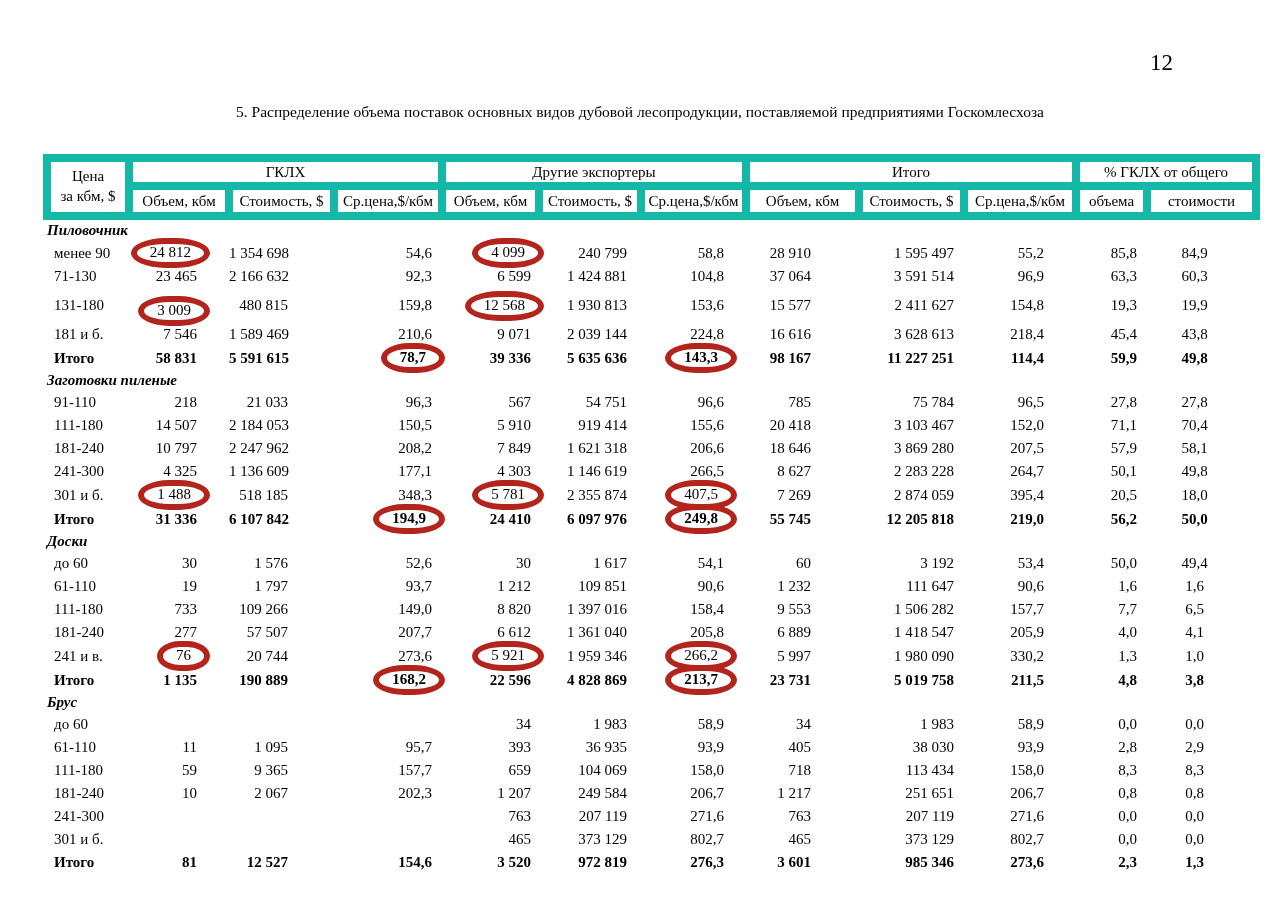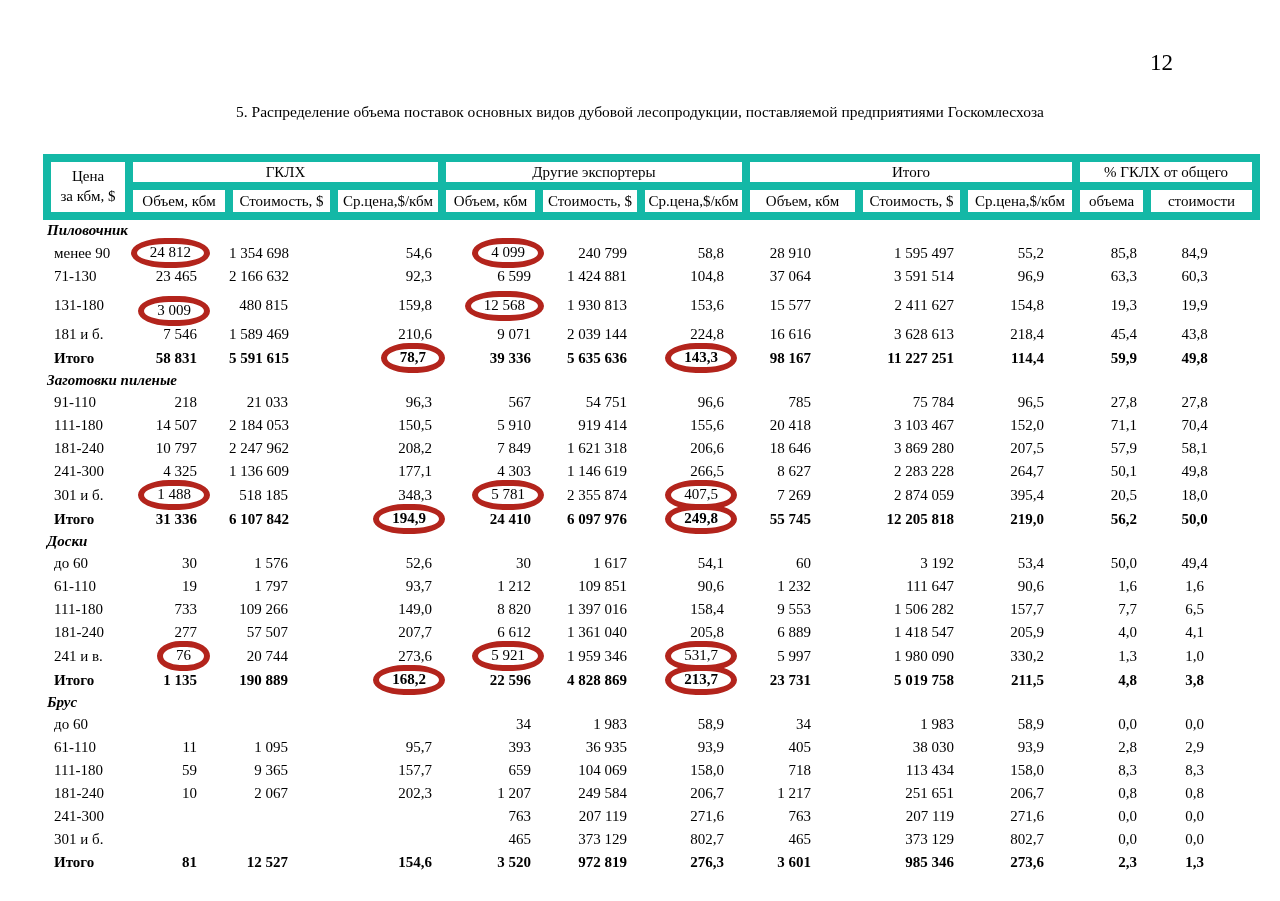--- a/index.html
+++ b/index.html
@@ -319,21 +319,21 @@
           <td class="num">4,0</td>
           <td class="num">4,1</td>
         </tr>
         <tr class="data">
           <td class="label">241 и в.</td>
           <td class="num"><span class="oval" style="border-color: rgb(179, 36, 28);">76</span></td>
           <td class="num">20 744</td>
           <td class="num">273,6</td>
           <td class="num"><span class="oval" style="border-color: rgb(179, 36, 28);">5 921</span></td>
           <td class="num">1 959 346</td>
-          <td class="num"><span class="oval" style="border-color: rgb(179, 36, 28);">531,7</span></td>
+          <td class="num"><span class="oval" style="border-color: rgb(179, 36, 28);">266,2</span></td>
           <td class="num">5 997</td>
           <td class="num">1 980 090</td>
           <td class="num">330,2</td>
           <td class="num">1,3</td>
           <td class="num">1,0</td>
         </tr>
         <tr class="data total">
           <td class="label">Итого</td>
           <td class="num">1 135</td>
           <td class="num">190 889</td>

